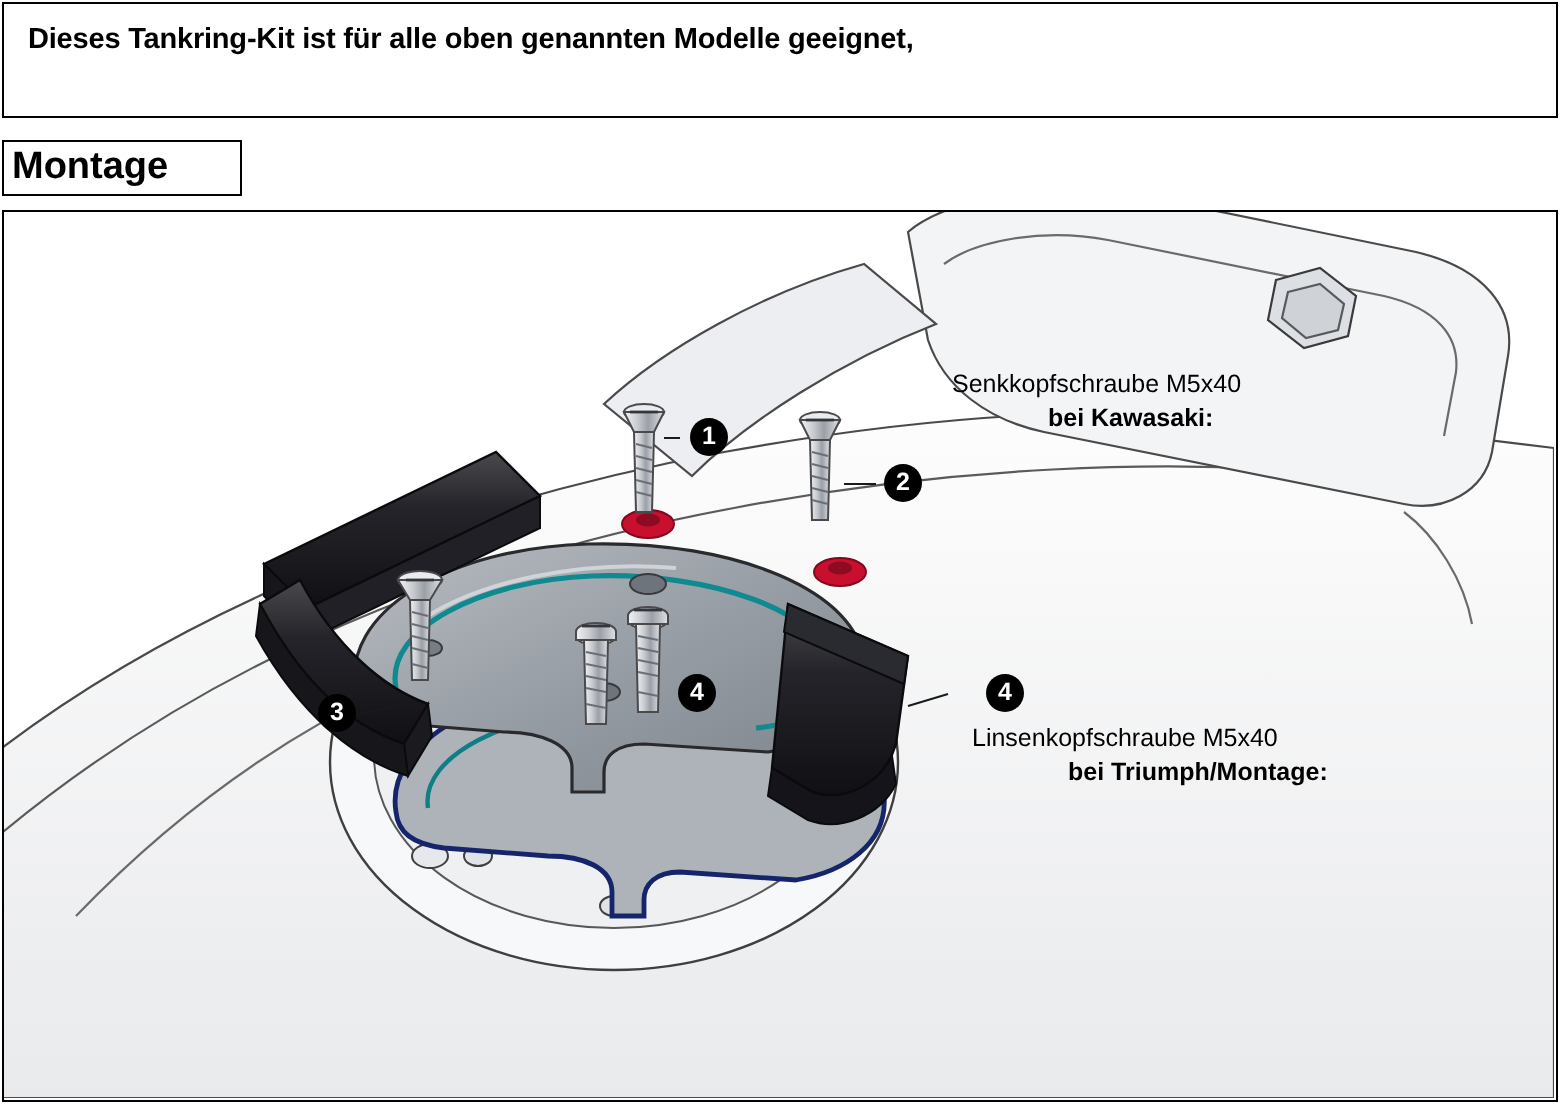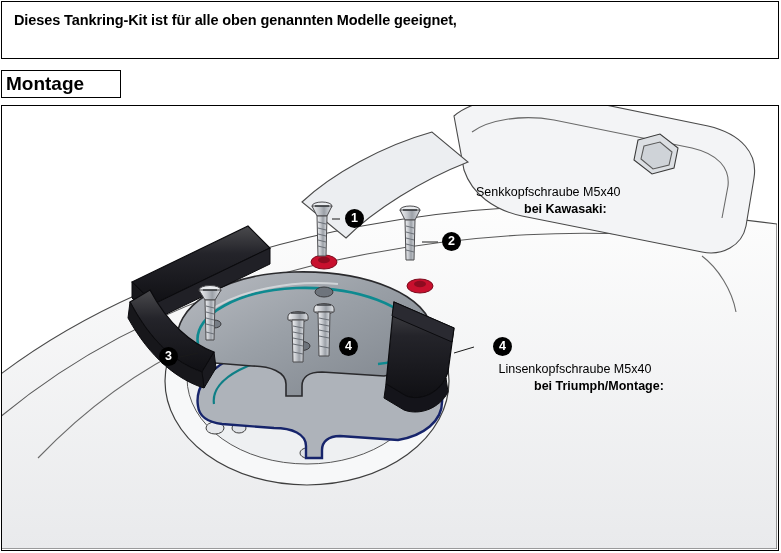--- a/index.html
+++ b/index.html
@@ -107,21 +107,21 @@
 
   
   .ann {
     position: absolute;
     font-size: 12.5px;
     line-height: 1.35;
     white-space: nowrap;
   }
   .ann .bold { font-weight: bold; padding-left: 48px; }
   .ann-top { left: 474px; top: 78px; }
-  .ann-bottom { left: 484px; top: 255px; text-align: center; }
+  .ann-bottom { left: 484px; top: 255px; }
 </style>
 </head>
 <body>
 
 <div class="page">
 
   <div class="intro-box">
     <div class="intro-line">Dieses Tankring-Kit ist für alle oben genannten Modelle geeignet,</div>
   </div>
 

